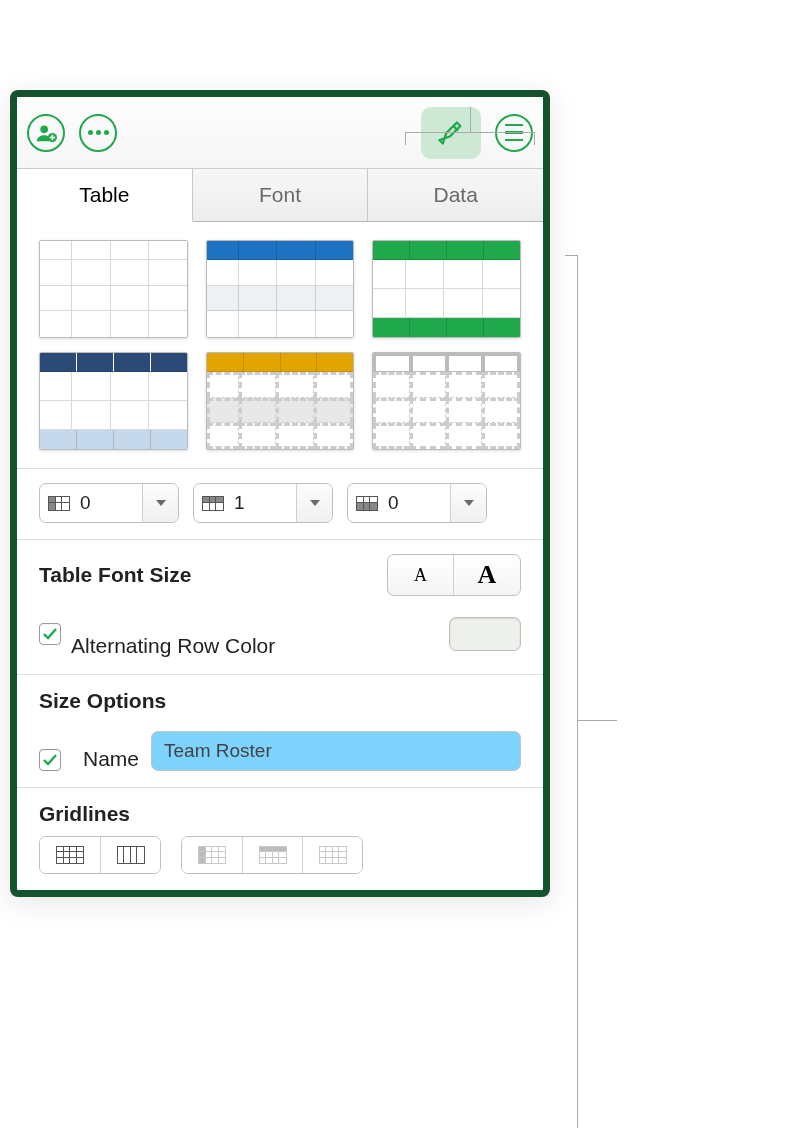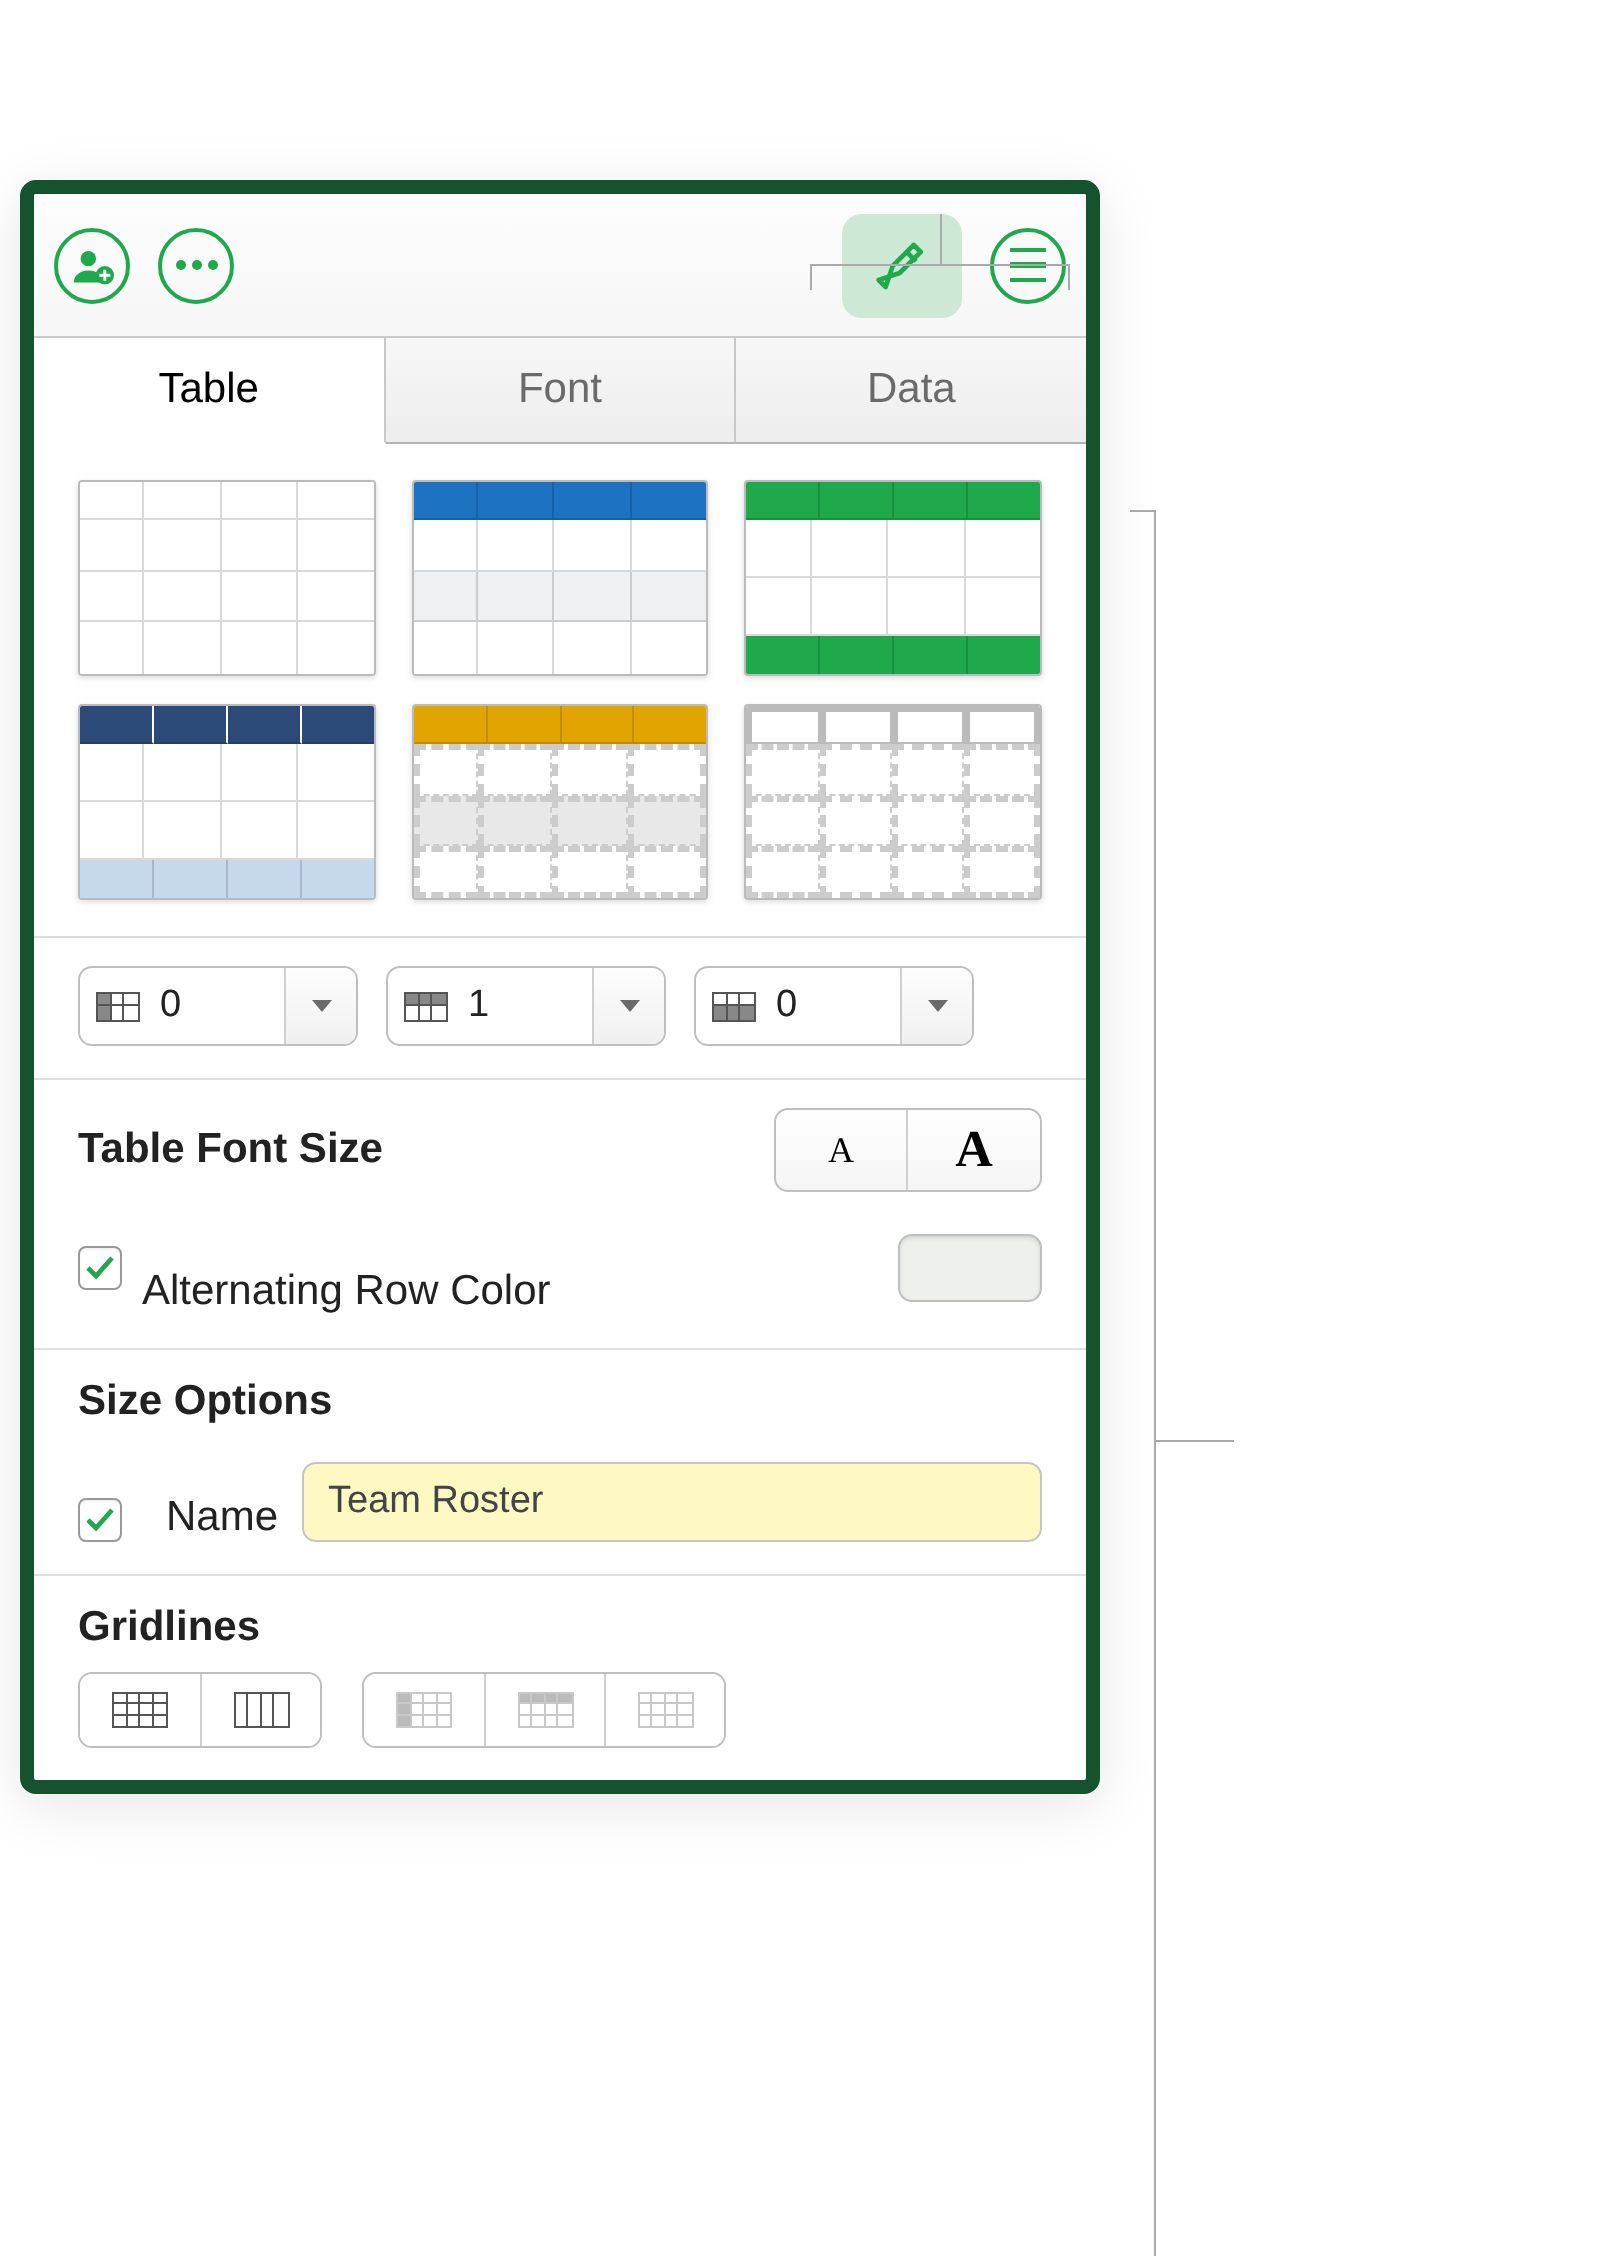--- a/index.html
+++ b/index.html
@@ -222,21 +222,21 @@
   .name-row { display:flex; align-items:flex-end; gap:12px; margin-top:8px;}
   .name-row .chk-label { flex:none; }
   .name-row input {
     flex:1;
     height:40px;
     border:1px solid #c5c5c5;
     border-radius:7px;
     font-size:19px;
     padding:0 12px;
     color:#444;
-    background:#fef9c3;
+    background:#7dd3fc;
   }
 
   
   .grid-row { display:flex; gap:20px; margin-top:4px;}
   .grid-group { display:flex; border:1px solid #bfbfbf; border-radius:7px; overflow:hidden; height:38px;}
   .grid-btn { width:60px; display:flex; align-items:center; justify-content:center; background:#fff; cursor:pointer; }
   .grid-btn + .grid-btn { border-left:1px solid #cfcfcf; }
   .grid-ico {
     width:28px; height:18px;
     border:1.5px solid #555;

